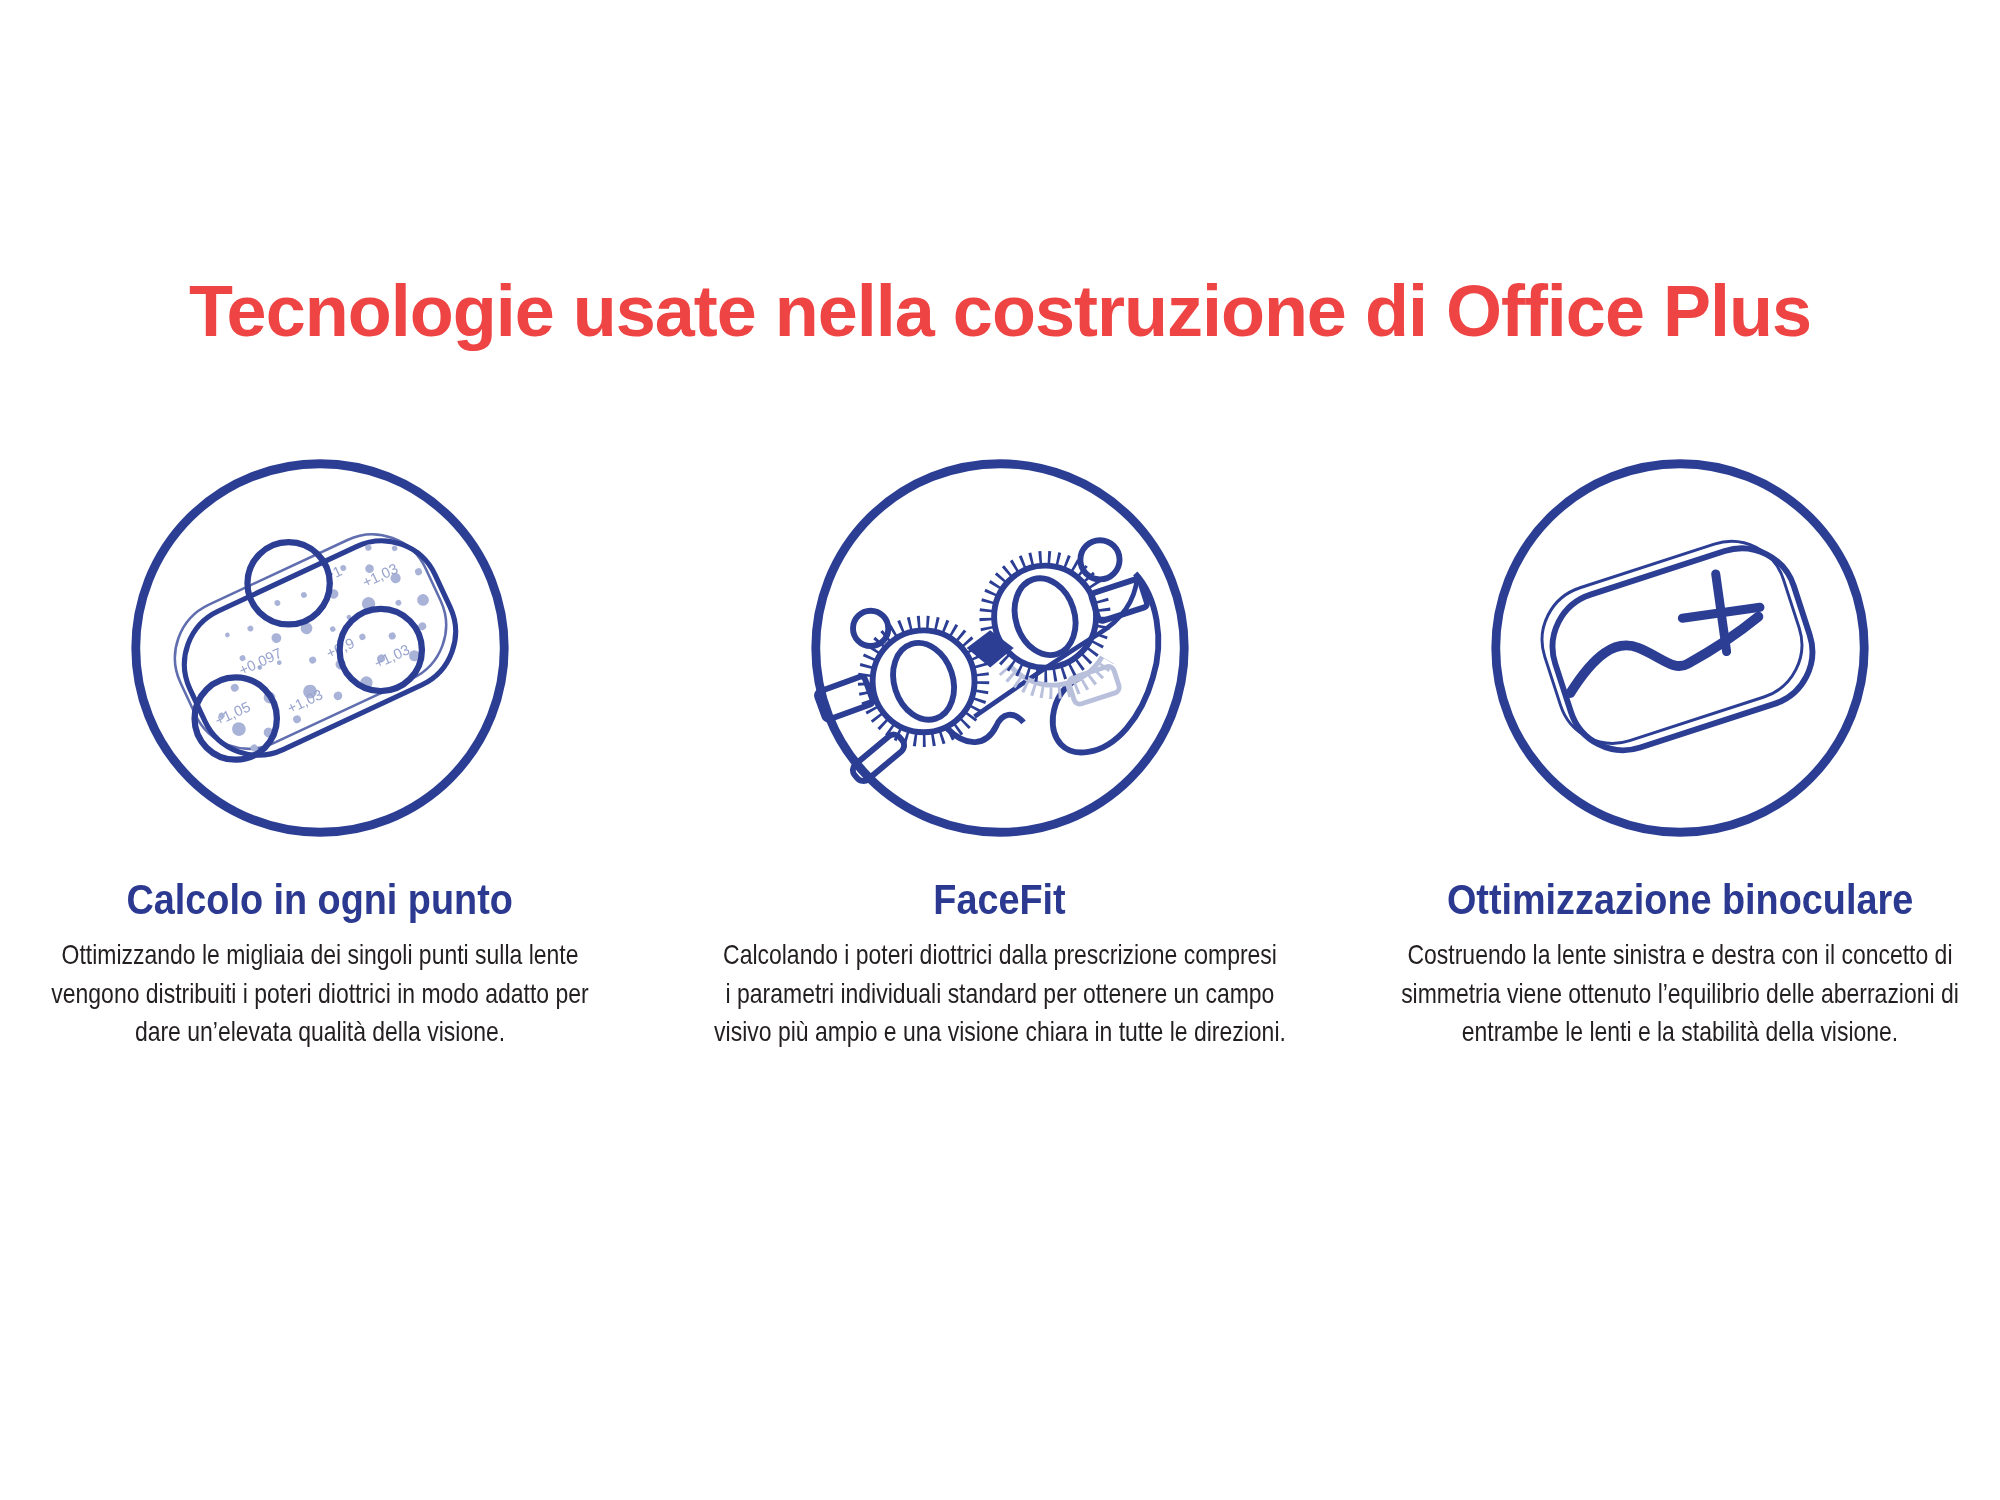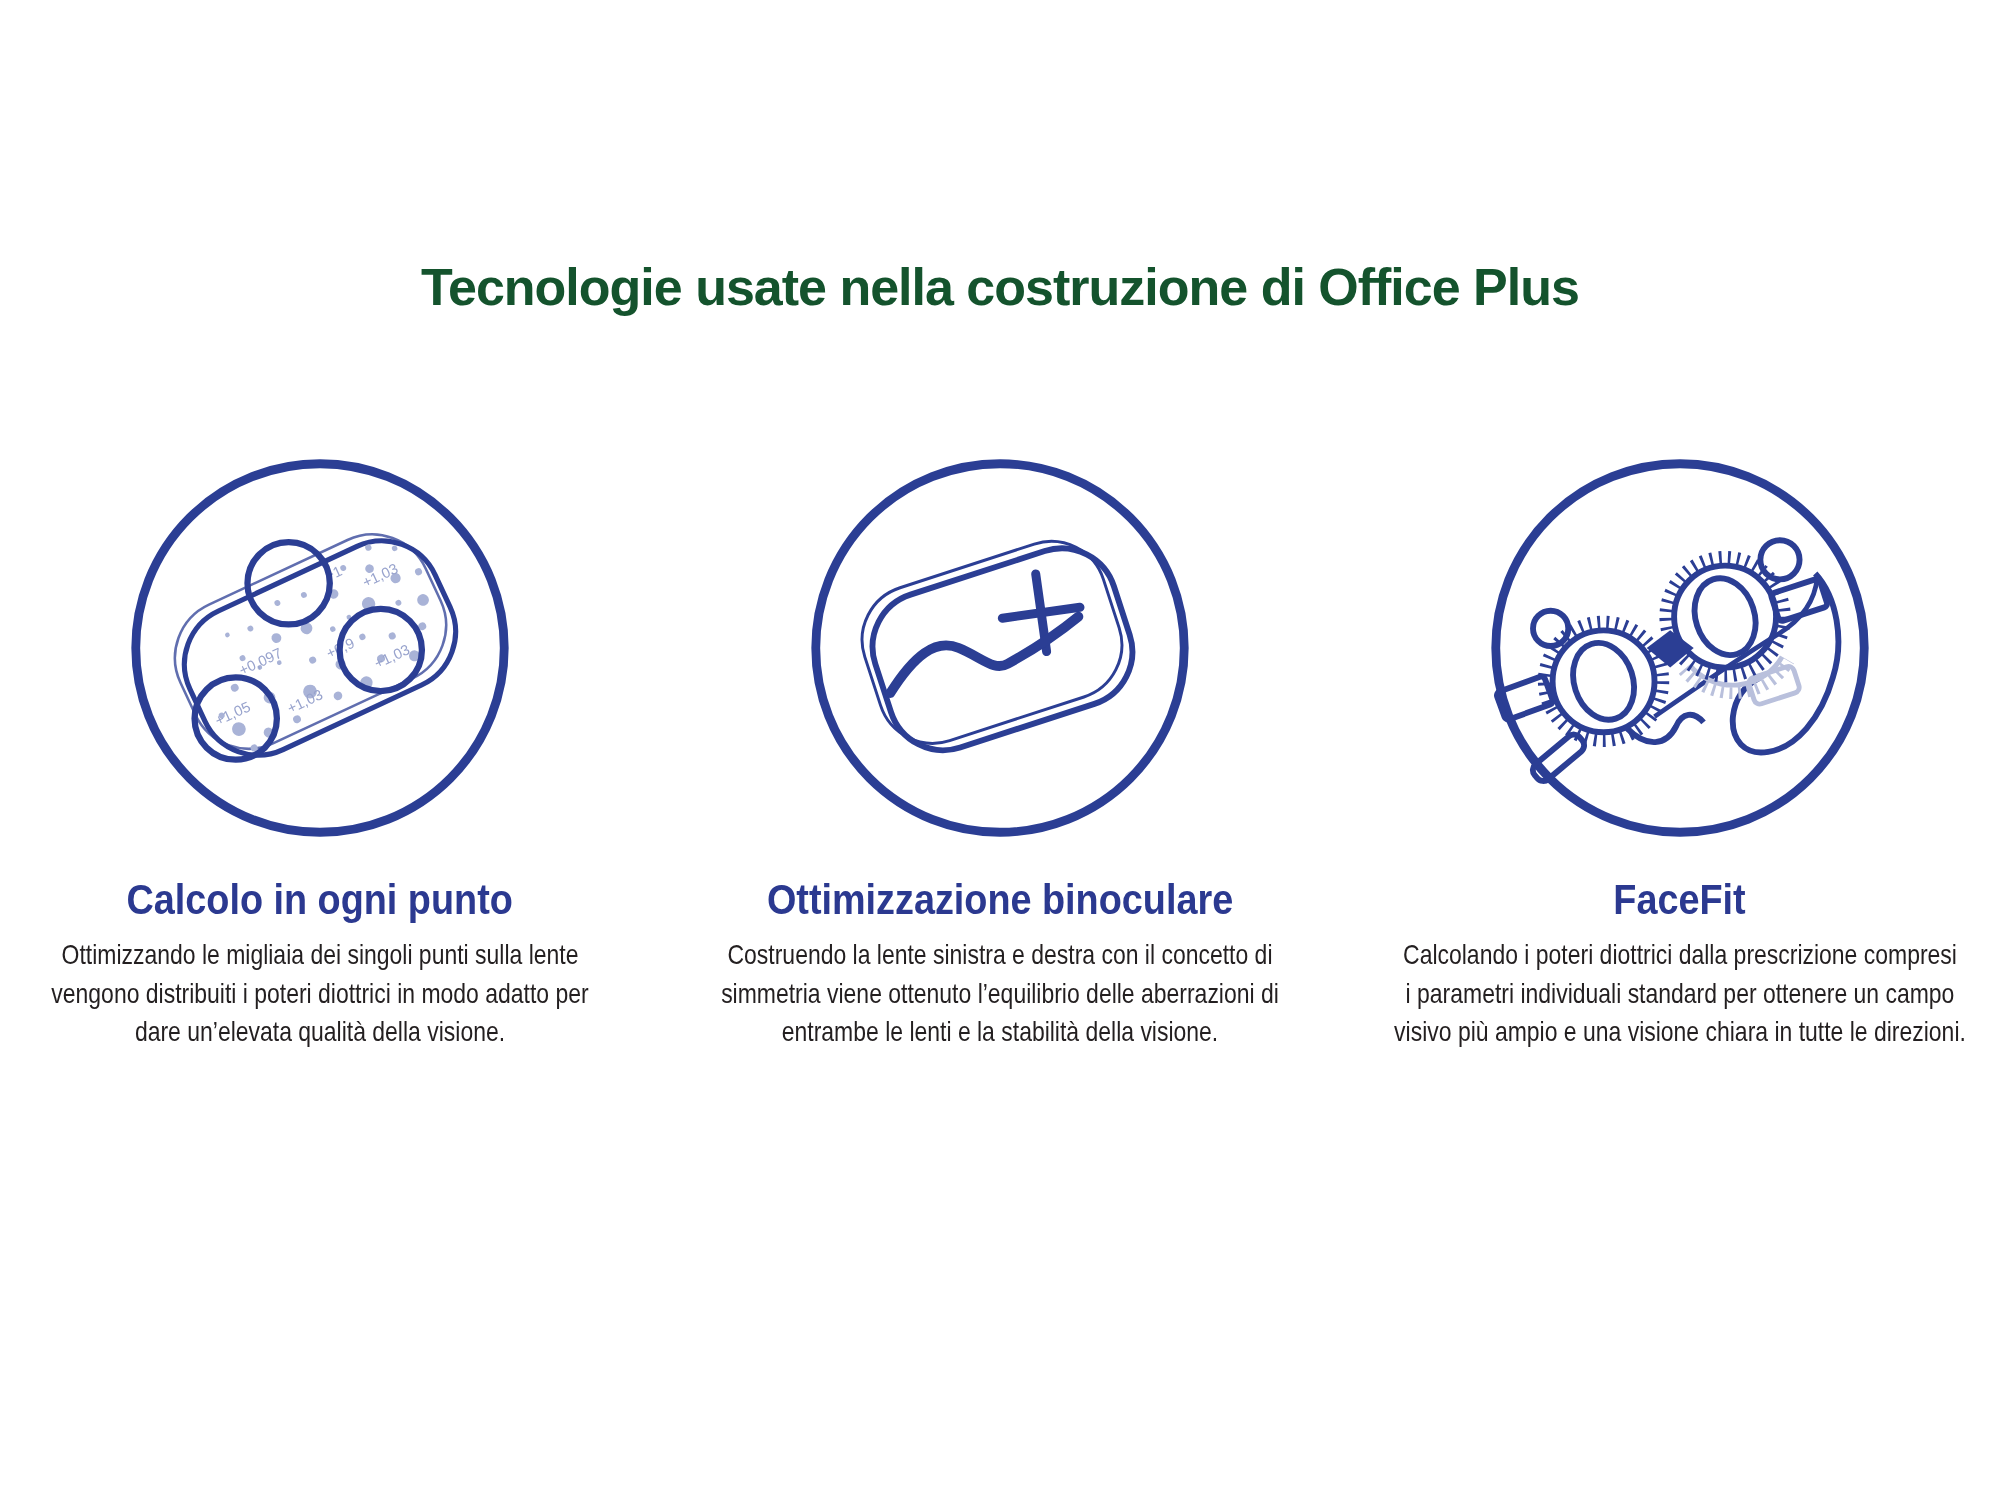--- a/index.html
+++ b/index.html
@@ -8,24 +8,24 @@
     background: #ffffff;
     font-family: "Liberation Sans", sans-serif;
     overflow: hidden;
   }
   .slide { position: relative; width: 2000px; height: 1500px; background: #ffffff; }
 
   .title {
     position: absolute;
     top: 222px; left: 0; width: 100%;
     text-align: center;
-    font-size: 52px;
+    font-size: 72px;
     font-weight: bold;
     letter-spacing: -1px;
-    color: #14532d;
+    color: #ef4444;
     white-space: nowrap;
   }
 
   .columns {
     position: absolute;
     top: 452px; left: 0;
     width: 2000px;
     display: flex;
     gap: 40px;
   }
@@ -139,76 +139,76 @@
       <div class="heading">Calcolo in ogni punto</div>
       <div class="body">Ottimizzando le migliaia dei singoli punti sulla lente
 vengono distribuiti i poteri diottrici in modo adatto per
 dare un’elevata qualità della visione.</div>
     </div>
 
     <div class="column">
       <div class="icon-wrap">
         <svg viewBox="0 0 200 200">
           <circle class="stroke" cx="100" cy="100" r="94" stroke-width="4.5"></circle>
+
+          <g>
+            <rect class="stroke" x="8" y="118" width="26" height="15" rx="2" stroke-width="3" fill="#fff" transform="rotate(-20 21 126)"></rect>
+            <rect class="stroke" x="23" y="151" width="30" height="10" rx="4" stroke-width="3" fill="#fff" transform="rotate(-40 38 156)"></rect>
+            <circle class="stroke" cx="34" cy="90" r="9" stroke-width="3" fill="#fff"></circle>
+            <circle class="stroke" cx="151" cy="55" r="10" stroke-width="3" fill="#fff"></circle>
+            <rect class="stroke" x="148" y="68" width="26" height="15" rx="2" stroke-width="3" fill="#fff" transform="rotate(-18 161 76)"></rect>
+          </g>
+
+          <path class="stroke" d="M 87,135 C 110,119 132,104 150,93 C 163,85 169,75 170,64" stroke-width="2.4"></path>
+          <path class="stroke" d="M 169,62 C 180,74 184,96 178,115 C 172,136 159,151 145,153 C 133,155 126,147 127,135 C 128,126 133,119 141,115" stroke-width="3" fill="#ffffff"></path>
+
+          <g>
+            <path class="light-stroke" d="M 101.7,111.2 A 33 33 0 0 0 155.6,106.5" stroke-width="6" stroke-dasharray="1.5 3"></path>
+            <path class="light-stroke" d="M 104.8,108.6 A 29 29 0 0 0 152.1,104.5" stroke-width="2.5"></path>
+            <rect class="light-stroke" x="136" y="112" width="24" height="14" rx="3" stroke-width="2.5" fill="#fff" transform="rotate(-18 148 119)"></rect>
+          </g>
+
+          <path class="stroke" d="M 73,141 C 83,151 93,150 98,140 C 101,133 107,132 112,138" stroke-width="3"></path>
+
+          <g>
+            <circle class="stroke" cx="61" cy="117" r="30" stroke-width="7" stroke-dasharray="1.4 3.2"></circle>
+            <circle class="stroke" cx="61" cy="117" r="26" stroke-width="3" fill="#ffffff"></circle>
+            <ellipse class="stroke" cx="61" cy="117" rx="15" ry="20" stroke-width="3" fill="#ffffff" transform="rotate(-18 61 117)"></ellipse>
+          </g>
+
+          <g>
+            <circle class="stroke" cx="123" cy="84" r="30" stroke-width="7" stroke-dasharray="1.4 3.2"></circle>
+            <circle class="stroke" cx="123" cy="84" r="26" stroke-width="3" fill="#ffffff"></circle>
+            <ellipse class="stroke" cx="123" cy="84" rx="15" ry="20" stroke-width="3" fill="#ffffff" transform="rotate(-18 123 84)"></ellipse>
+          </g>
+
+          <polygon points="83,100 95,91 107,100 95,110" fill="#2B3E94"></polygon>
+        </svg>
+      </div>
+      <div class="heading">FaceFit</div>
+      <div class="body">Calcolando i poteri diottrici dalla prescrizione compresi
+i parametri individuali standard per ottenere un campo
+visivo più ampio e una visione chiara in tutte le direzioni.</div>
+    </div>
+
+    <div class="column">
+      <div class="icon-wrap">
+        <svg viewBox="0 0 200 200">
+          <circle class="stroke" cx="100" cy="100" r="94" stroke-width="4.5"></circle>
           <g transform="rotate(-18 100 100)">
             <rect class="stroke" x="33" y="55" width="128" height="82" rx="28" stroke-width="1.5"></rect>
             <rect class="stroke" x="37" y="60" width="128" height="82" rx="28" stroke-width="3"></rect>
           </g>
           <g transform="rotate(-8 121 82)">
             <line class="stroke" x1="101" y1="82" x2="141" y2="82" stroke-width="4.6" stroke-linecap="round"></line>
             <line class="stroke" x1="121" y1="62" x2="121" y2="102" stroke-width="4.6" stroke-linecap="round"></line>
           </g>
           <path class="stroke" d="M 44,123 C 56,104 67,95 79,100 C 91,105 97,112 104,108 C 115,102 129,93 140,84" stroke-width="5" stroke-linecap="round"></path>
         </svg>
       </div>
       <div class="heading">Ottimizzazione binoculare</div>
       <div class="body">Costruendo la lente sinistra e destra con il concetto di
 simmetria viene ottenuto l’equilibrio delle aberrazioni di
 entrambe le lenti e la stabilità della visione.</div>
     </div>
 
-    <div class="column">
-      <div class="icon-wrap">
-        <svg viewBox="0 0 200 200">
-          <circle class="stroke" cx="100" cy="100" r="94" stroke-width="4.5"></circle>
-
-          <g>
-            <rect class="stroke" x="8" y="118" width="26" height="15" rx="2" stroke-width="3" fill="#fff" transform="rotate(-20 21 126)"></rect>
-            <rect class="stroke" x="23" y="151" width="30" height="10" rx="4" stroke-width="3" fill="#fff" transform="rotate(-40 38 156)"></rect>
-            <circle class="stroke" cx="34" cy="90" r="9" stroke-width="3" fill="#fff"></circle>
-            <circle class="stroke" cx="151" cy="55" r="10" stroke-width="3" fill="#fff"></circle>
-            <rect class="stroke" x="148" y="68" width="26" height="15" rx="2" stroke-width="3" fill="#fff" transform="rotate(-18 161 76)"></rect>
-          </g>
-
-          <path class="stroke" d="M 87,135 C 110,119 132,104 150,93 C 163,85 169,75 170,64" stroke-width="2.4"></path>
-          <path class="stroke" d="M 169,62 C 180,74 184,96 178,115 C 172,136 159,151 145,153 C 133,155 126,147 127,135 C 128,126 133,119 141,115" stroke-width="3" fill="#ffffff"></path>
-
-          <g>
-            <path class="light-stroke" d="M 101.7,111.2 A 33 33 0 0 0 155.6,106.5" stroke-width="6" stroke-dasharray="1.5 3"></path>
-            <path class="light-stroke" d="M 104.8,108.6 A 29 29 0 0 0 152.1,104.5" stroke-width="2.5"></path>
-            <rect class="light-stroke" x="136" y="112" width="24" height="14" rx="3" stroke-width="2.5" fill="#fff" transform="rotate(-18 148 119)"></rect>
-          </g>
-
-          <path class="stroke" d="M 73,141 C 83,151 93,150 98,140 C 101,133 107,132 112,138" stroke-width="3"></path>
-
-          <g>
-            <circle class="stroke" cx="61" cy="117" r="30" stroke-width="7" stroke-dasharray="1.4 3.2"></circle>
-            <circle class="stroke" cx="61" cy="117" r="26" stroke-width="3" fill="#ffffff"></circle>
-            <ellipse class="stroke" cx="61" cy="117" rx="15" ry="20" stroke-width="3" fill="#ffffff" transform="rotate(-18 61 117)"></ellipse>
-          </g>
-
-          <g>
-            <circle class="stroke" cx="123" cy="84" r="30" stroke-width="7" stroke-dasharray="1.4 3.2"></circle>
-            <circle class="stroke" cx="123" cy="84" r="26" stroke-width="3" fill="#ffffff"></circle>
-            <ellipse class="stroke" cx="123" cy="84" rx="15" ry="20" stroke-width="3" fill="#ffffff" transform="rotate(-18 123 84)"></ellipse>
-          </g>
-
-          <polygon points="83,100 95,91 107,100 95,110" fill="#2B3E94"></polygon>
-        </svg>
-      </div>
-      <div class="heading">FaceFit</div>
-      <div class="body">Calcolando i poteri diottrici dalla prescrizione compresi
-i parametri individuali standard per ottenere un campo
-visivo più ampio e una visione chiara in tutte le direzioni.</div>
-    </div>
-
   </div>
 </div>
 
 </body></html>

